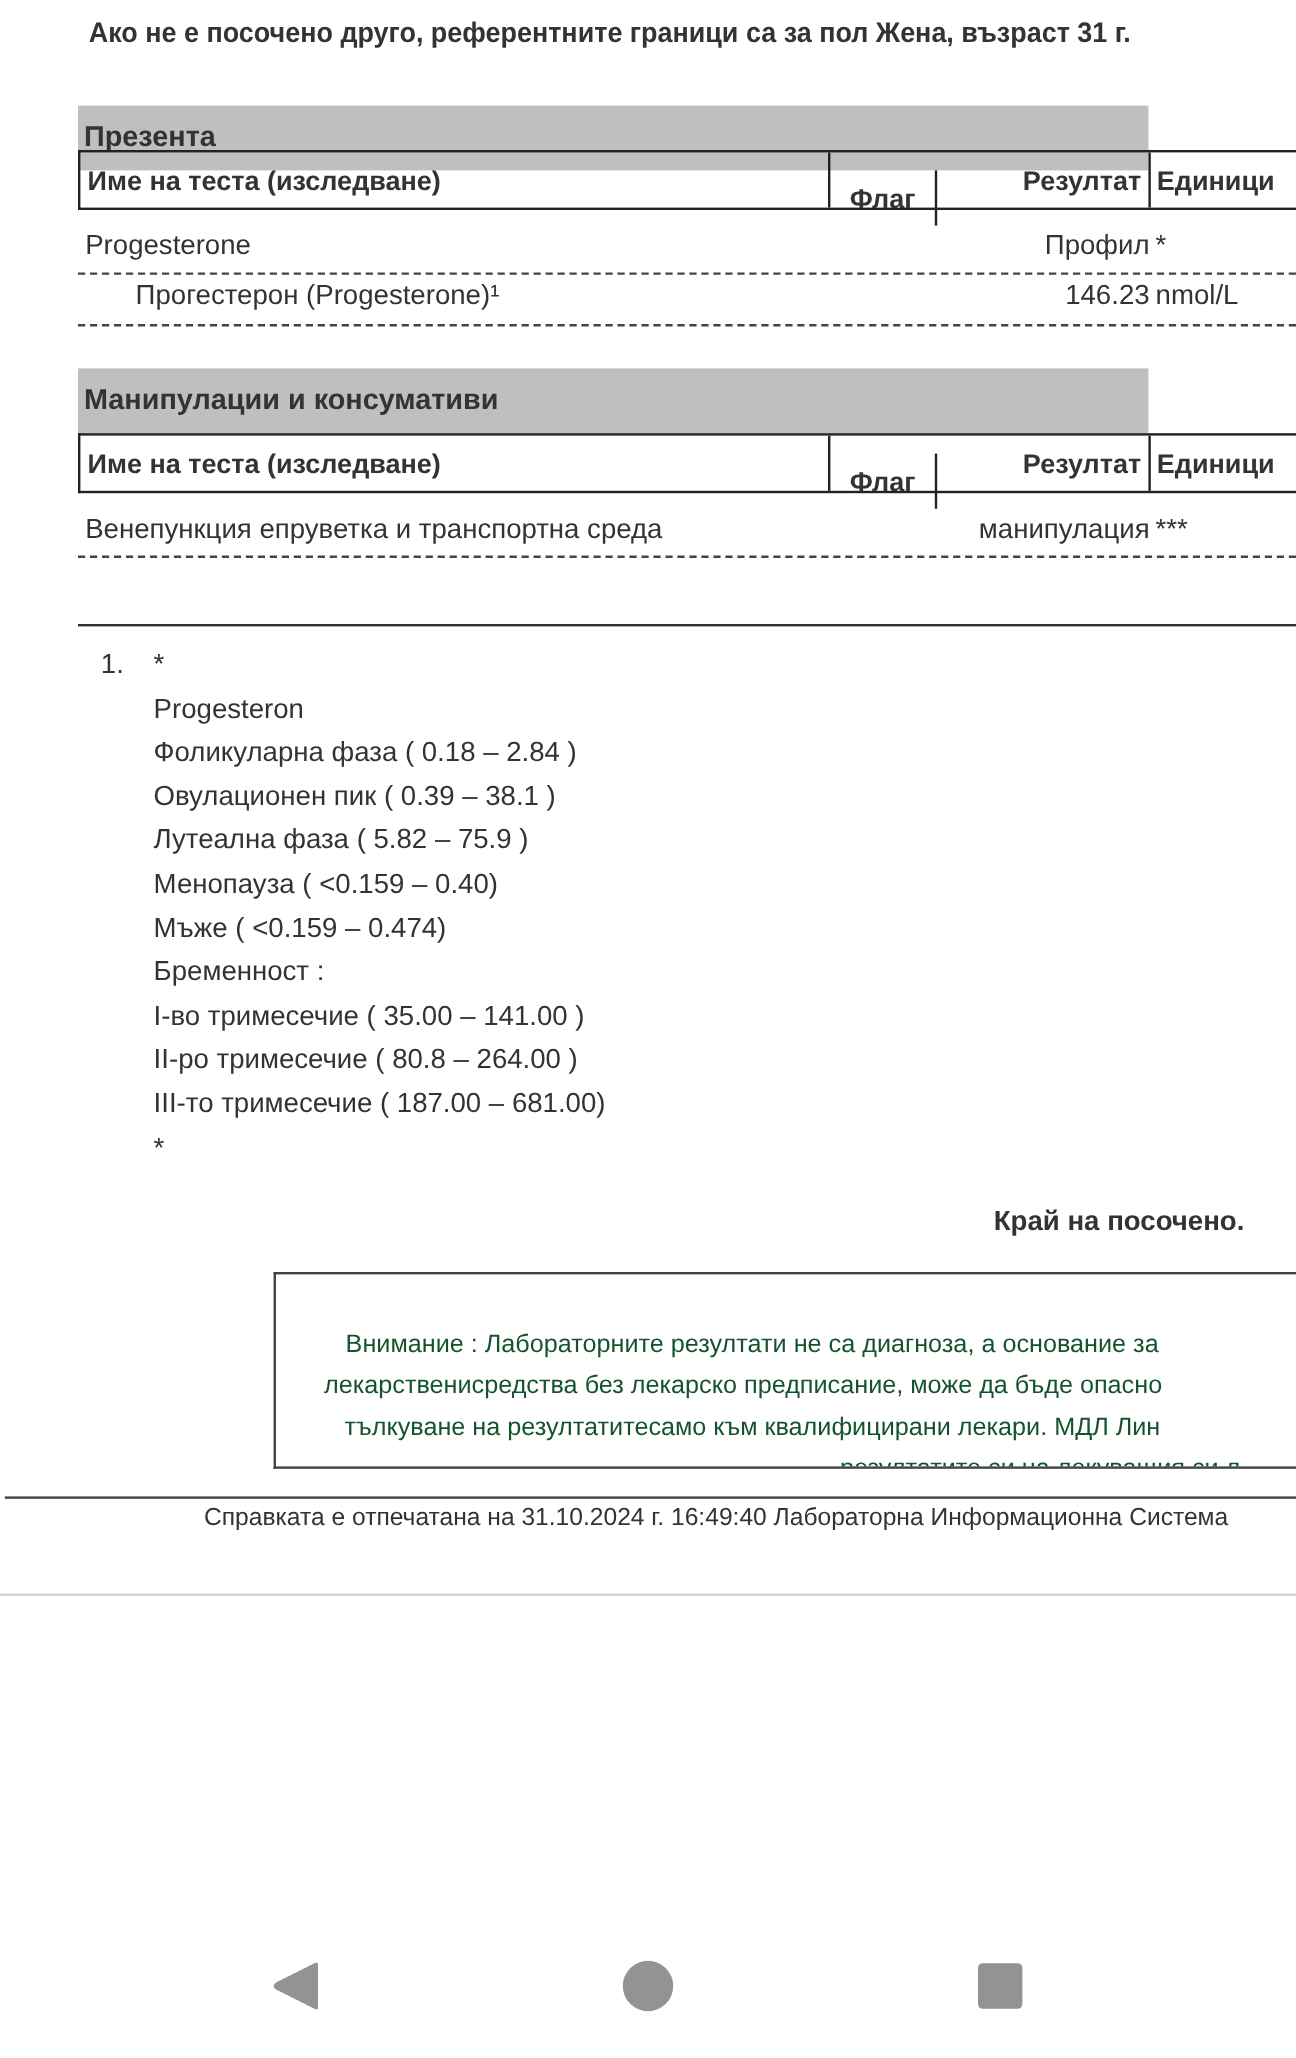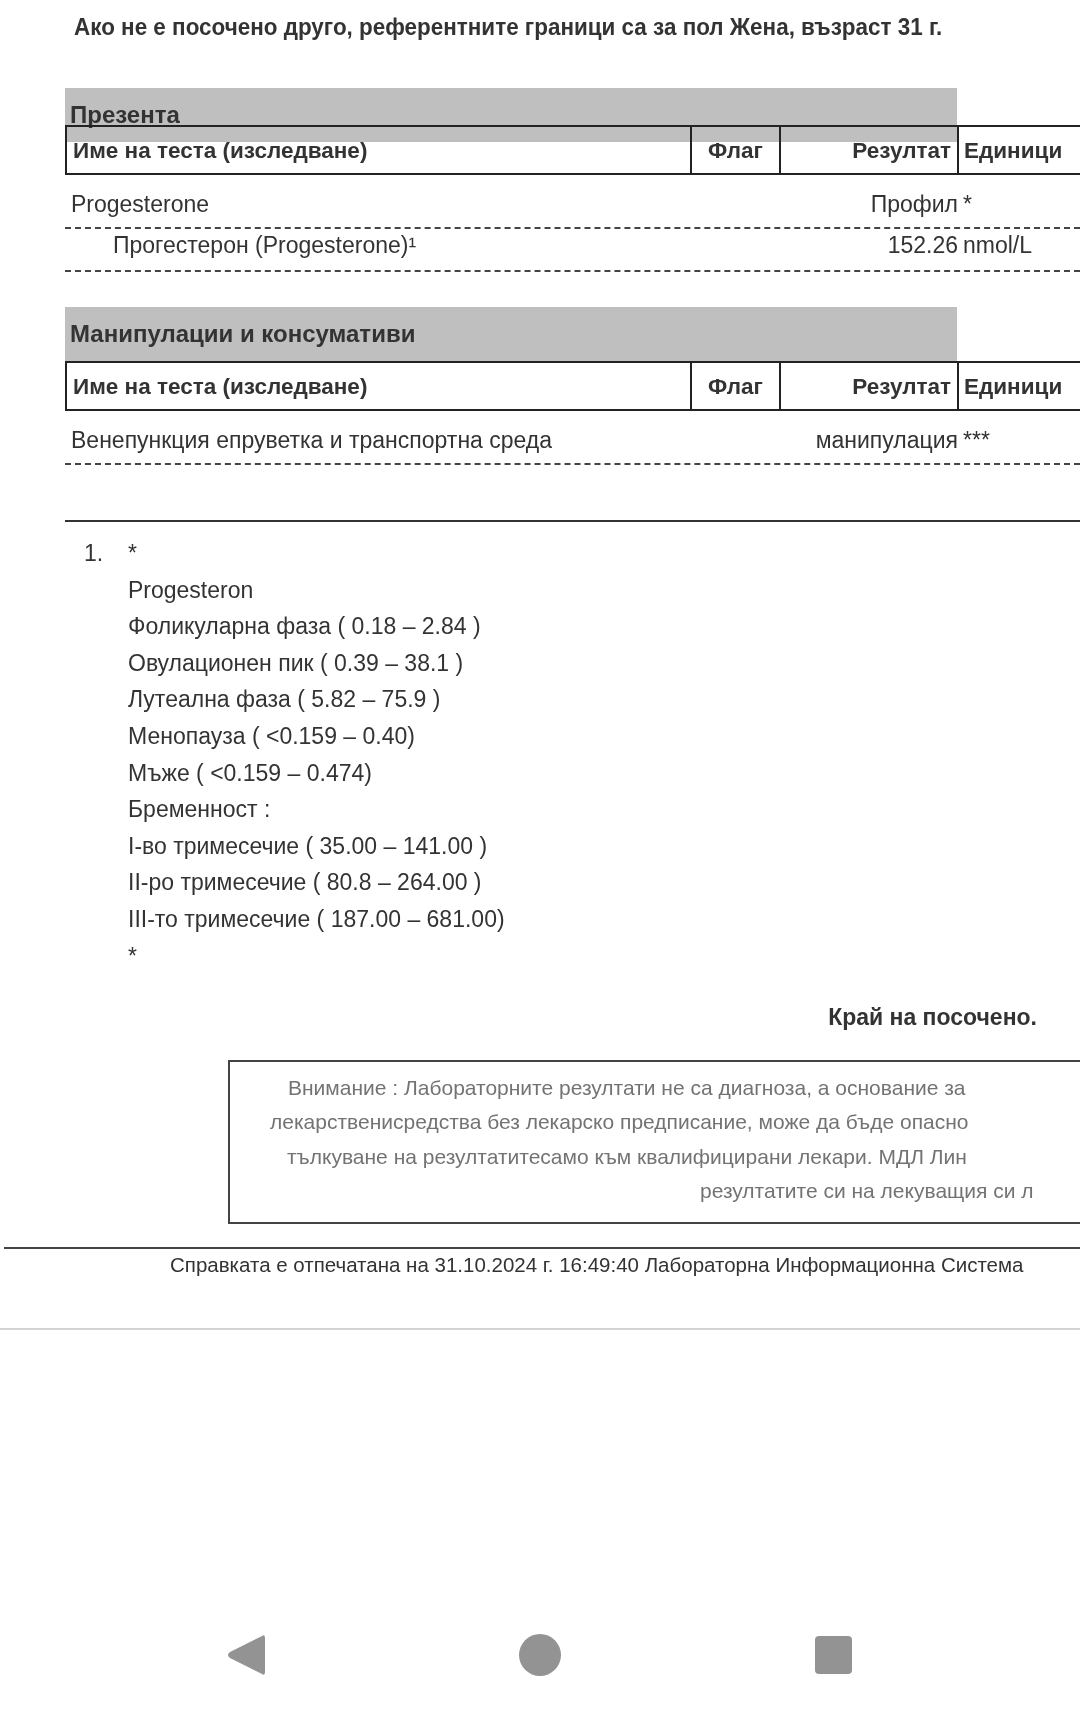--- a/index.html
+++ b/index.html
@@ -22,21 +22,21 @@
   }
   .thead {
     position: absolute; left: 65px; width: 1030px; height: 50px;
     border: 2px solid #222; border-right: none; box-sizing: border-box;
   }
   .thead .cell {
     position: absolute; top: 0; height: 100%; font-size: 22.5px; font-weight: bold;
     color: #333; line-height: 48px; box-sizing: border-box;
   }
   .thead .c-name { left: 0; width: 625px; padding-left: 6px; border-right: 2px solid #222; }
-  .thead .c-flag { left: 625px; width: 89px; text-align: center; border-right: 2px solid #222; }
+  .thead .c-flag { left: 625px; width: 89px; text-align: center; border-right: 2px solid #222; margin-top: 15px; }
   .thead .c-res  { left: 714px; width: 178px; text-align: right; padding-right: 6px; border-right: 2px solid #222; }
   .thead .c-unit { left: 892px; width: 140px; padding-left: 5px; }
   .row {
     position: absolute; left: 65px; width: 1015px; height: 52px;
     border-bottom: 2px dashed #444; box-sizing: border-box;
     font-size: 23px; color: #333;
   }
   .row .name { position: absolute; left: 6px; top: 14px; }
   .row .name.indent { left: 48px; }
   .row .res  { position: absolute; right: 122px; top: 14px; text-align: right; }
@@ -45,21 +45,21 @@
   .notes { position: absolute; left: 84px; top: 535px; font-size: 23px; color: #333; }
   .notes .num { position: absolute; left: 0; top: 0; }
   .notes .lines { position: absolute; left: 44px; top: 0; }
   .notes .line { height: 36.6px; line-height: 36.6px; white-space: nowrap; }
   .end-label { right: 43px; top: 1004px; font-size: 23px; font-weight: bold; color: #333; }
   .warn-box {
     position: absolute; left: 228px; top: 1060px; width: 900px; height: 164px;
     border: 2px solid #444; border-right: none; box-sizing: border-box; overflow: hidden;
   }
   .warn-box .wl {
-    position: absolute; font-size: 21px; color: #737373; white-space: nowrap;
+    position: absolute; font-size: 21px; color: #14532d; white-space: nowrap; margin-top: 33px;
   }
   .footer-line { position: absolute; left: 4px; width: 1076px; top: 1247px; border-top: 2px solid #444; }
   .footer-text { left: 170px; top: 1253px; font-size: 20.5px; color: #333; }
   .gray-sep { position: absolute; left: 0; width: 1080px; top: 1328px; border-top: 2px solid #d3d3d3; }
   .navbar { position: absolute; left: 0; top: 1620px; width: 1080px; height: 95px; }
   .nav-btn { position: absolute; cursor: pointer; }
   .nav-back { left: 226px; top: 14px; width: 40px; height: 42px; }
   .nav-home { left: 519px; top: 14px; width: 42px; height: 42px; border-radius: 50%; background: #939393; }
   .nav-recent { left: 815px; top: 16px; width: 37px; height: 38px; border-radius: 4px; background: #939393; }
 </style>
@@ -77,21 +77,21 @@
   <div class="cell c-res">Резултат</div>
   <div class="cell c-unit">Единици</div>
 </div>
 <div class="row" style="top:177px;">
   <span class="name">Progesterone</span>
   <span class="res">Профил</span>
   <span class="unit">*</span>
 </div>
 <div class="row" style="top:218px; height:54px;">
   <span class="name indent">Прогестерон (Progesterone)¹</span>
-  <span class="res">152.26</span>
+  <span class="res">146.23</span>
   <span class="unit">nmol/L</span>
 </div>
 
 <div class="section-band" style="top:307px;">
   <span>Манипулации и консумативи</span>
 </div>
 <div class="thead" style="top:361px;">
   <div class="cell c-name">Име на теста (изследване)</div>
   <div class="cell c-flag">Флаг</div>
   <div class="cell c-res">Резултат</div>

